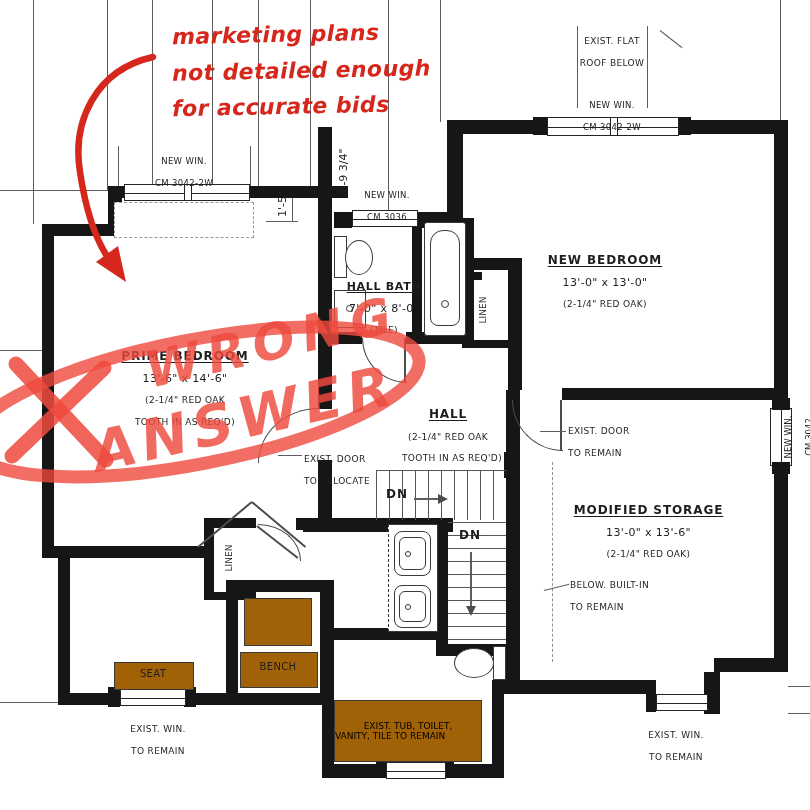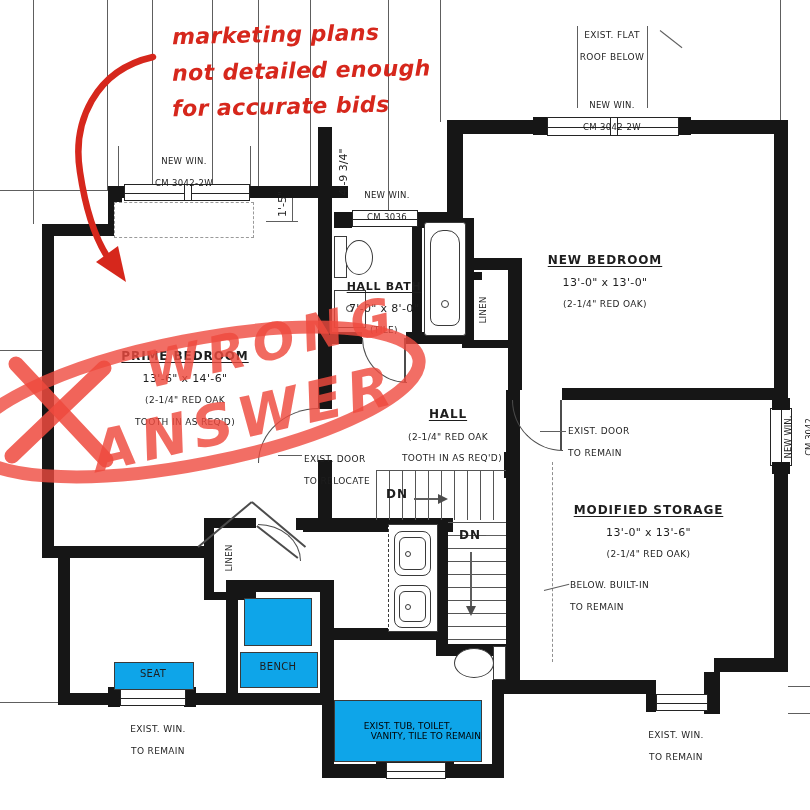--- a/index.html
+++ b/index.html
@@ -1,21 +1,21 @@
 <!DOCTYPE html>
 <html><head>
 <meta charset="utf-8">
 <style>
   html,body{margin:0;padding:0;background:#fff}
   #plan{position:relative;width:810px;height:810px;background:#fff;overflow:hidden;
         font-family:"DejaVu Sans",sans-serif}
   .wall{position:absolute;background:#161616}
   .ln{position:absolute;background:#5e5e5e}
   .dash{position:absolute;border-left:1.2px dashed #8f8f8f}
-  .box{position:absolute;border:1.4px solid #3a3a3a;background:#0ea5e9}
+  .box{position:absolute;border:1.4px solid #3a3a3a;background:#a16207}
   .dbox{position:absolute;border:1.2px dashed #9a9a9a;background:#fff}
   .t{position:absolute;color:#1e1e1e;text-align:center;line-height:1.35;letter-spacing:.35px;white-space:nowrap}
   .tl{text-align:left}
   .n{font-size:12px;font-weight:bold;letter-spacing:.9px;text-decoration:underline;text-underline-offset:2px}
   .n2{font-size:11px;font-weight:bold;letter-spacing:.7px;text-decoration:underline;text-underline-offset:2px}
   .d{font-size:11px}
   .f{font-size:9px}
   .c{font-size:9px}
   .c2{font-size:8.5px}
   .dn{font-size:12px;font-weight:bold;letter-spacing:1px}
@@ -181,21 +181,21 @@
   <div class="fx ell" style="left:454px;top:648px;width:38px;height:28px"></div>
 
   <div class="box" style="left:244px;top:598px;width:66px;height:46px"></div>
   <div class="box" style="left:240px;top:652px;width:76px;height:34px"></div>
   <div class="t d" style="left:242px;top:660px;width:72px;font-size:10px">BENCH</div>
   <div class="box" style="left:114px;top:662px;width:78px;height:26px"></div>
   <div class="t d" style="left:116px;top:667px;width:74px;font-size:10px">SEAT</div>
 
   <div class="box" style="left:334px;top:700px;width:146px;height:60px;display:flex;flex-direction:column;justify-content:center">
     <span class="c" style="text-align:center">EXIST. TUB, TOILET,</span>
-    <span class="c" style="text-align:right">VANITY, TILE TO REMAIN</span>
+    <span class="c" style="text-align:left">VANITY, TILE TO REMAIN</span>
   </div>
 
   <div class="arc-bl" style="left:512px;top:400px;width:50px;height:50px"></div>
   <div class="leaf" style="left:560px;top:400px;width:2px;height:50px"></div>
   <div class="arc-tl" style="left:258px;top:408px;width:60px;height:54px"></div>
   <div class="arc-bl" style="left:362px;top:338px;width:44px;height:44px"></div>
   <div class="leaf" style="left:404px;top:338px;width:2px;height:44px"></div>
   <div class="arc-tr" style="left:258px;top:524px;width:42px;height:36px"></div>
   <div class="leaf rot" style="left:257px;top:525px;width:52px;height:1.6px;transform:rotate(38deg)"></div>
   <div class="leaf rot" style="left:198px;top:546px;width:70px;height:1.6px;transform:rotate(-40deg)"></div>
@@ -244,21 +244,21 @@
   </div>
 
   <div class="t" style="left:118px;top:148px;width:132px">
     <span class="c2">NEW WIN.</span><br>
     <span class="c2">CM 3042-2W</span>
   </div>
   <div class="t" style="left:352px;top:182px;width:70px">
     <span class="c2">NEW WIN.</span><br>
     <span class="c2">CM 3036</span>
   </div>
-  <div class="t" style="left:570px;top:22px;width:84px">
+  <div class="t" style="left:570px;top:28px;width:84px">
     <span class="c">EXIST. FLAT</span><br>
     <span class="c">ROOF BELOW</span>
   </div>
   <div class="t" style="left:570px;top:92px;width:84px">
     <span class="c2">NEW WIN.</span><br>
     <span class="c2">CM 3042-2W</span>
   </div>
   <div class="t tl" style="left:568px;top:418px;width:100px;text-align:left">
     <span class="c">EXIST. DOOR</span><br>
     <span class="c">TO REMAIN</span>

